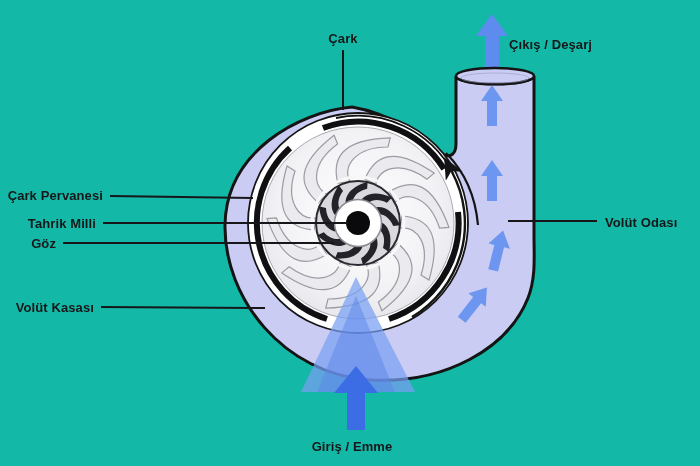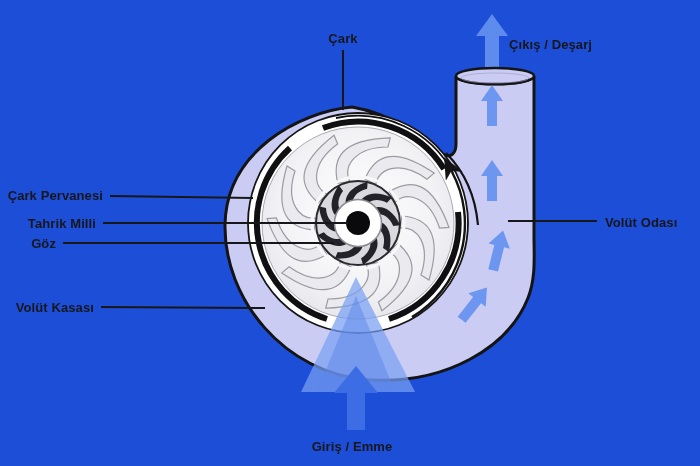--- a/index.html
+++ b/index.html
@@ -1,16 +1,16 @@
 <!DOCTYPE html>
 <html><head>
 <meta charset="utf-8">
 <style>
   html,body{margin:0;padding:0;background:#ffffff;width:700px;height:466px;overflow:hidden;}
-  .stage{position:relative;width:700px;height:466px;background:#1d4ed8;font-family:"Liberation Sans", sans-serif;}
+  .stage{position:relative;width:700px;height:466px;background:#14b8a6;font-family:"Liberation Sans", sans-serif;}
   svg{display:block;}
   .lbl{font:bold 13px "Liberation Sans", sans-serif;fill:#17171a;letter-spacing:0.1px;}
 </style>
 </head>
 <body>
 
 <div class="stage">
 <svg width="700" height="466" viewBox="0 0 700 466">
   <defs>
     <radialGradient id="discG" cx="50%" cy="45%" r="60%">

